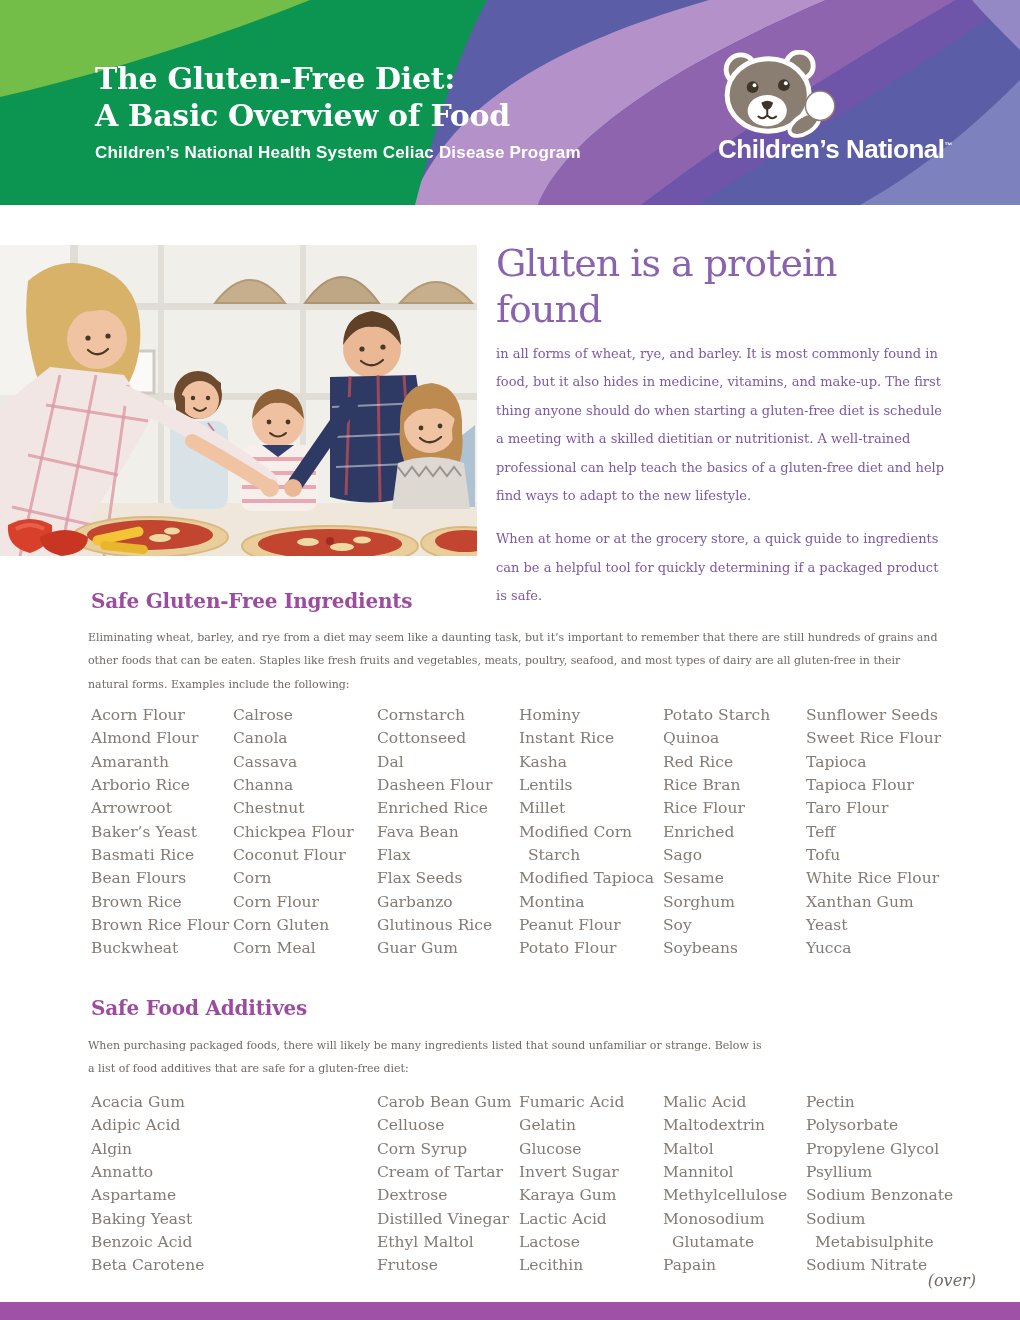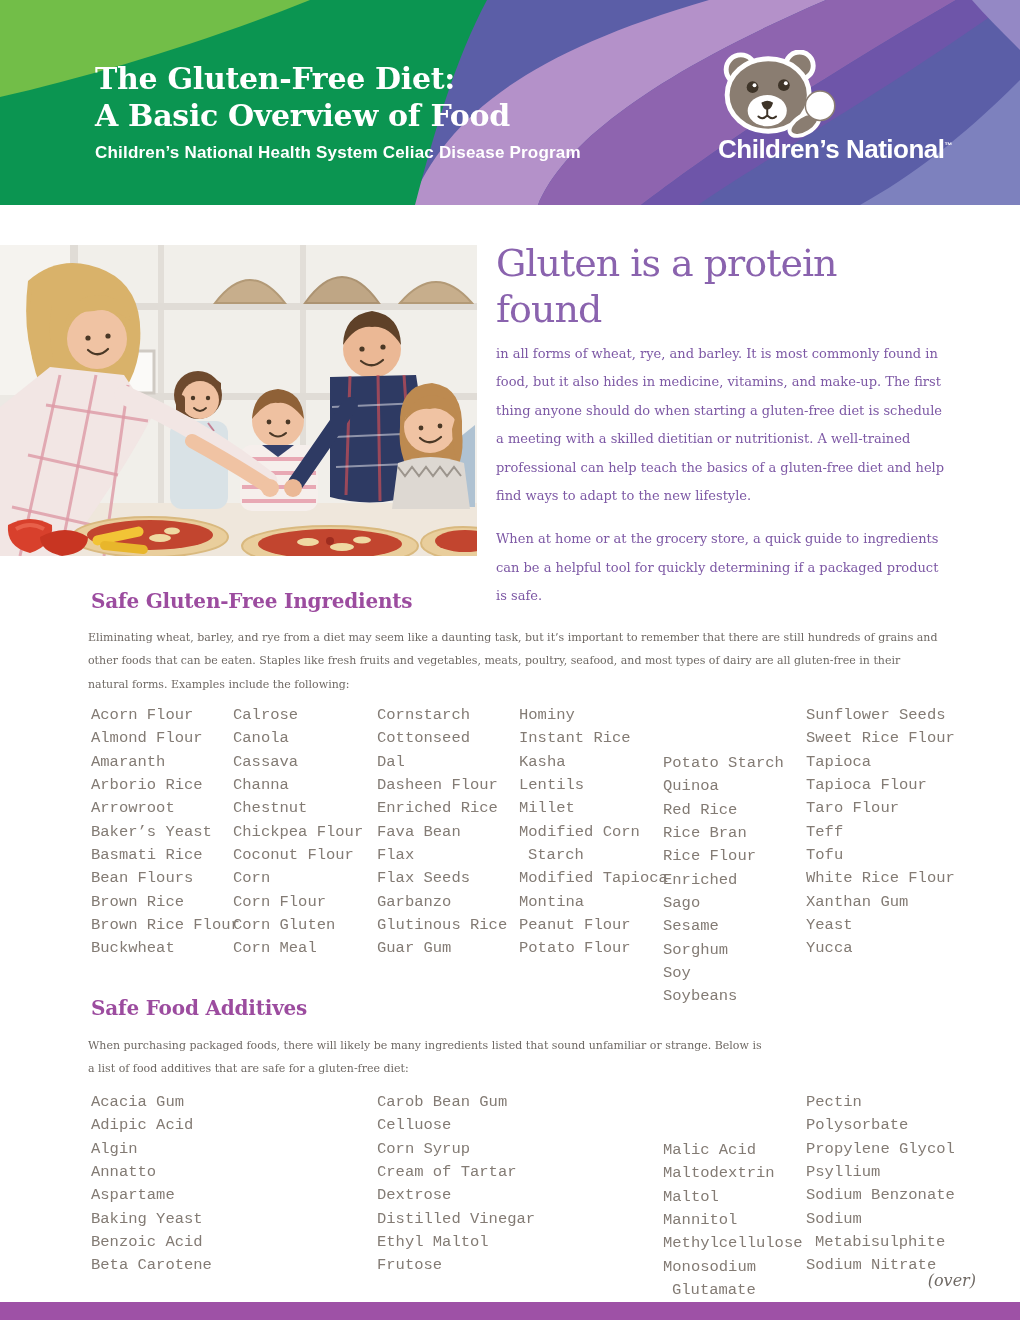--- a/index.html
+++ b/index.html
@@ -25,31 +25,31 @@
   
   .lead{position:absolute;left:496px;top:240px;width:452px;}
   .lead-heading{font-size:38px;font-weight:400;letter-spacing:-1px;color:#8A63AE;line-height:46px;}
   .lead p{margin:8px 0 0 0;font-size:13px;line-height:28.4px;color:#7D58A5;}
   .lead p + p{margin-top:15px;}
 
   
   .sec-heading{position:absolute;left:91px;font-size:20px;font-weight:bold;color:#9C4C9F;
                letter-spacing:-0.2px;}
   .sec-intro{position:absolute;left:88px;font-size:11px;line-height:23.4px;color:#6F6964;}
-  .col{position:absolute;font-size:15.5px;line-height:23.35px;color:#837B74;white-space:nowrap;font-family:Liberation Mono, monospace;}
+  .col{position:absolute;font-size:15.5px;line-height:23.35px;color:#837B74;white-space:nowrap;}
   .col .indent{padding-left:9px;}
 
   #ing-head{top:589px;}
   #ing-intro{top:626px;width:850px;}
   .ing-col{top:704px;}
   #add-head{top:996px;}
   #add-intro{top:1034px;width:675px;}
   .add-col{top:1091px;}
 
-  .c1{left:91px;} .c2{left:233px;} .c3{left:377px;} .c4{left:519px;} .c5{left:663px;margin-top:48px;} .c6{left:806px;}
+  .c1{left:91px;} .c2{left:233px;} .c3{left:377px;} .c4{left:519px;} .c5{left:663px;} .c6{left:806px;}
 
   .over{position:absolute;right:44px;top:1271px;font-style:italic;font-size:16px;color:#6F6964;}
   .footer-bar{position:absolute;left:0;top:1302px;width:1020px;height:18px;background:#9E51A6;}
 </style>
 </head>
 <body>
 
 <div id="page">
 
   <div class="banner">
@@ -283,20 +283,30 @@
   <div class="col add-col c3">
       <div class="li">Carob Bean Gum</div>
       <div class="li">Celluose</div>
       <div class="li">Corn Syrup</div>
       <div class="li">Cream of Tartar</div>
       <div class="li">Dextrose</div>
       <div class="li">Distilled Vinegar</div>
       <div class="li">Ethyl Maltol</div>
       <div class="li">Frutose</div>
     </div>
+  <div class="col add-col c4">
+      <div class="li">Fumaric Acid</div>
+      <div class="li">Gelatin</div>
+      <div class="li">Glucose</div>
+      <div class="li">Invert Sugar</div>
+      <div class="li">Karaya Gum</div>
+      <div class="li">Lactic Acid</div>
+      <div class="li">Lactose</div>
+      <div class="li">Lecithin</div>
+    </div>
   <div class="col add-col c5">
       <div class="li">Malic Acid</div>
       <div class="li">Maltodextrin</div>
       <div class="li">Maltol</div>
       <div class="li">Mannitol</div>
       <div class="li">Methylcellulose</div>
       <div class="li">Monosodium</div>
       <div class="li indent">Glutamate</div>
       <div class="li">Papain</div>
     </div>

